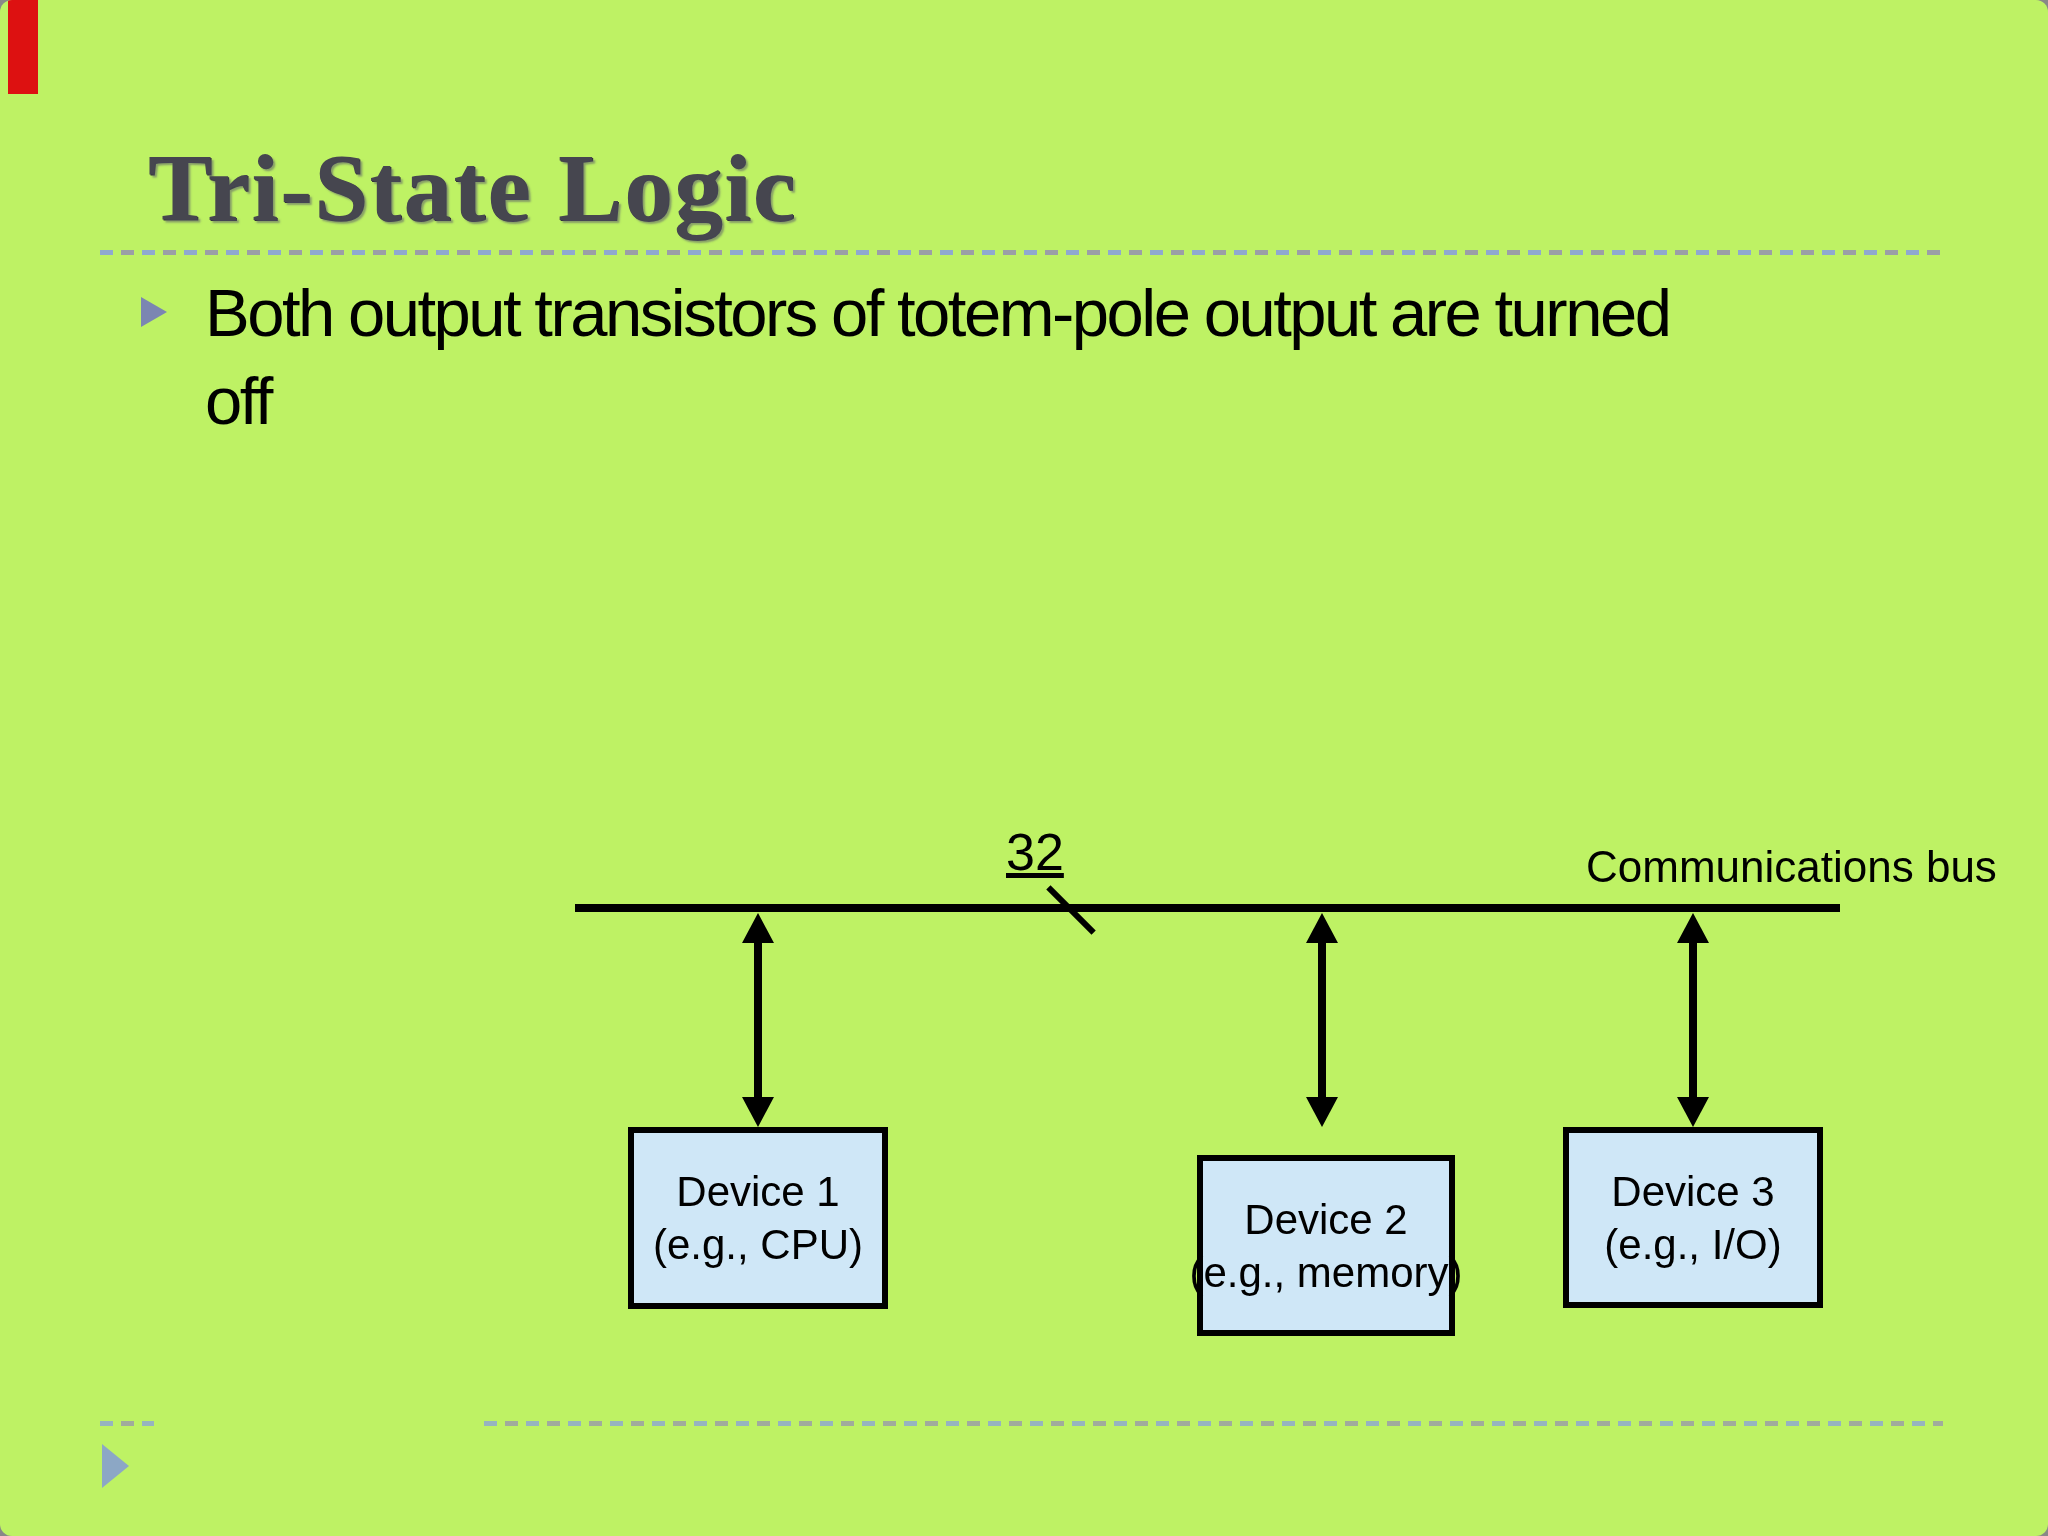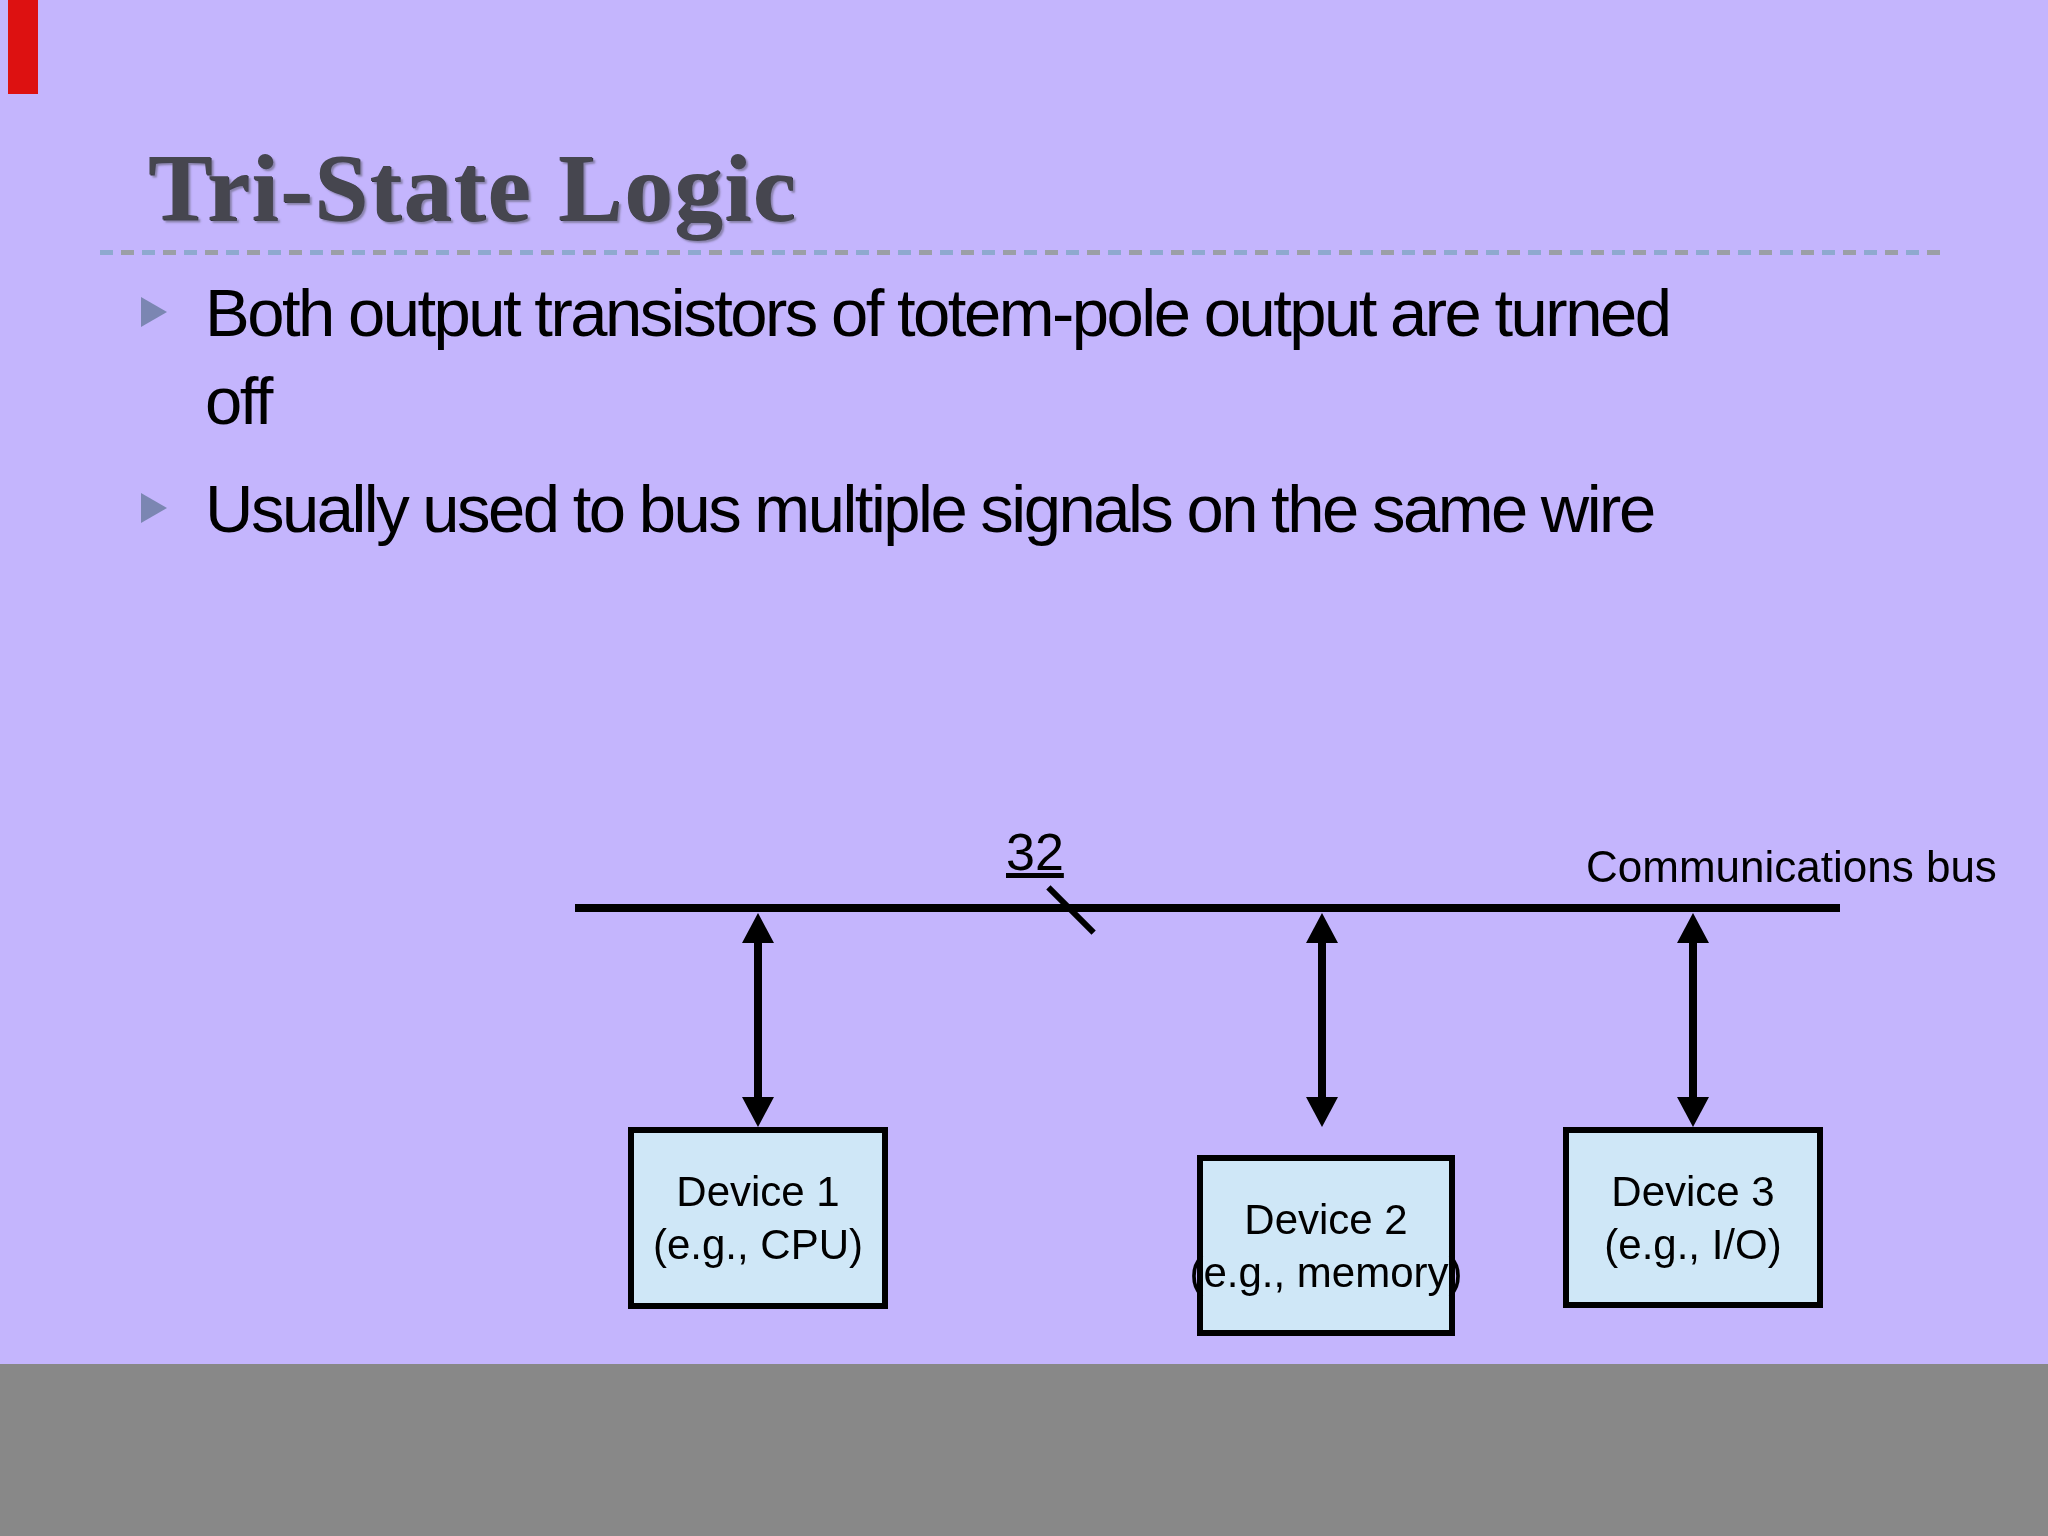--- a/index.html
+++ b/index.html
@@ -8,22 +8,22 @@
     --device-box-fill:#cfe7f7;
     --dash-blue:#8fa9cf;
     --dash-gray:#9b9fa6;
     --title-text:#46464f;
     --red-bar:#dd1111;
     --diagram-ink:#000000;
   }
   html,body{margin:0;padding:0;}
   body{background:#888;}
   .slide{
-    position:relative;width:2048px;height:1364px;background:#c4b5fd;overflow:hidden;
-    font-family:"Liberation Sans","DejaVu Sans",sans-serif;color:#000;
+    position:relative;width:2048px;height:1536px;background:#bef264;overflow:hidden;
+    font-family:"Liberation Sans","DejaVu Sans",sans-serif;color:#000;border-radius:12px;
   }
   .red-bar{position:absolute;left:8px;top:0;width:30px;height:94px;background:var(--red-bar);}
   .title{
     position:absolute;left:148px;top:140px;margin:0;
     font-family:"Liberation Serif","DejaVu Serif",serif;font-weight:bold;
     font-size:96px;line-height:1;letter-spacing:2px;color:var(--title-text);
     text-shadow:3px 3px 2px rgba(90,90,105,0.55), 1px 1px 0 #2e2e38;
   }
   .dash-rule{
     position:absolute;height:5px;
@@ -77,24 +77,20 @@
 
   <h1 class="title">Tri-State Logic</h1>
   <div class="dash-rule title-rule"></div>
 
   <div class="bullets">
     <div class="bullet">
       <span class="marker"></span>
       <div class="bline">Both output transistors of totem-pole output are turned</div>
       <div class="bline">off</div>
     </div>
-    <div class="bullet">
-      <span class="marker"></span>
-      <div class="bline">Usually used to bus multiple signals on the same wire</div>
-    </div>
   </div>
 
   <div class="bus-line"></div>
   <div class="bus-tick"></div>
   <div class="bus-width">32</div>
   <div class="bus-label">Communications bus</div>
 
   <div>
     <div class="head-up" style="left:742px;top:913px;"></div>
     <div class="shaft" style="left:754px;top:938px;height:163px;"></div>

